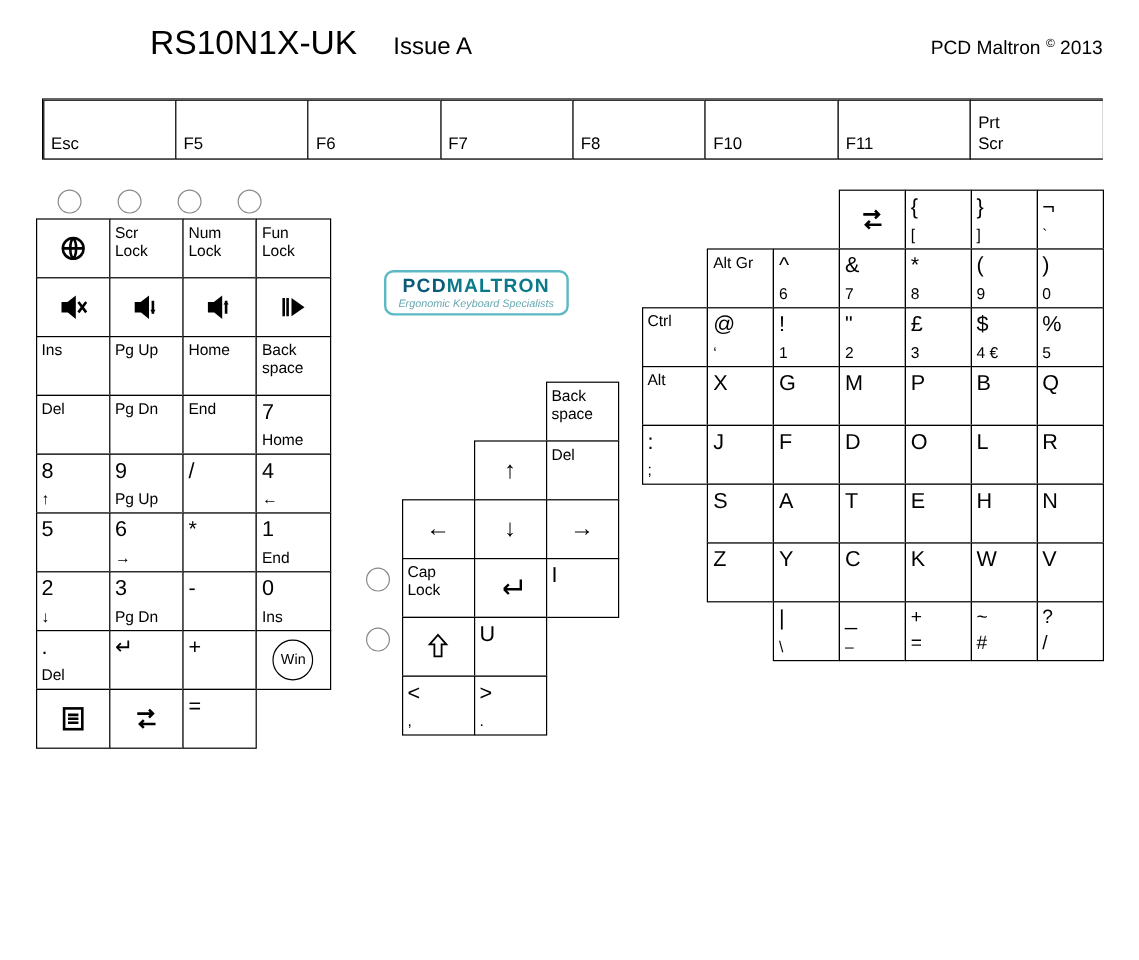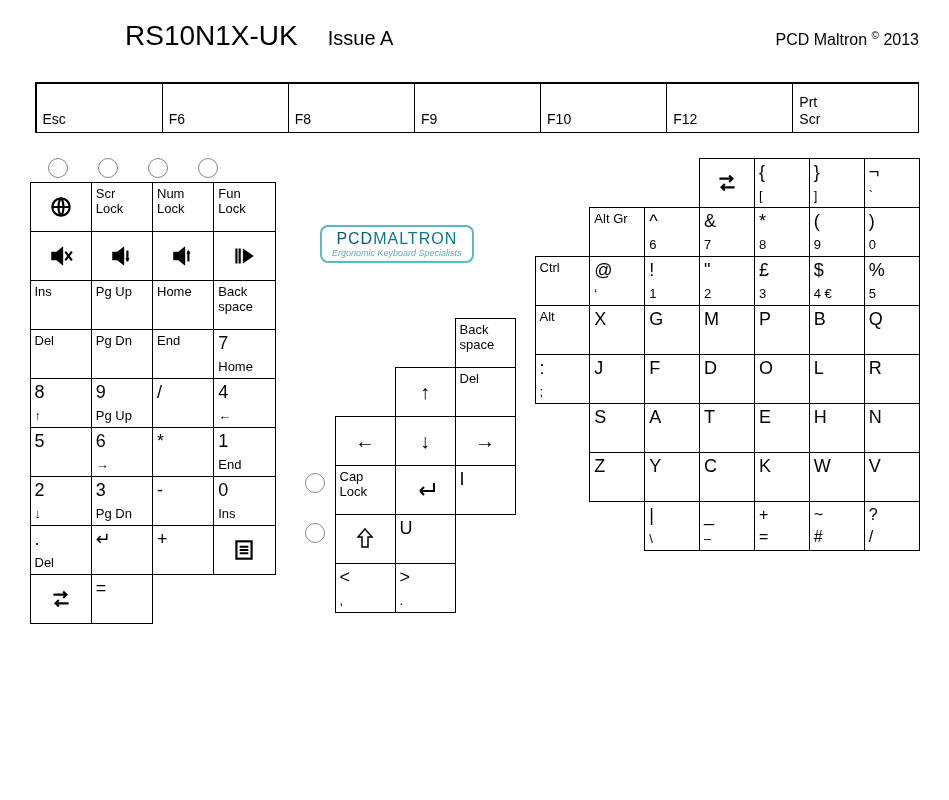--- a/index.html
+++ b/index.html
@@ -72,21 +72,21 @@
   .logo {
     position: absolute;
     left: 320px;
     top: 225px;
     border: 2px solid #5bb8c4;
     border-radius: 8px;
     padding: 3px 10px;
     text-align: center;
     background: #fff;
   }
-  .logo .ln1 { color: #0a7a8a; font-weight: normal; font-size: 16px; letter-spacing:1px;}
+  .logo .ln1 { color: #0a7a8a; font-weight: bold; font-size: 16px; letter-spacing:1px;}
   .logo .ln1 .pcd { color:#0a5a7a;}
   .logo .ln2 { color: #6aa8b0; font-style: italic; font-size: 9px; }
 
   .side-led-col { position:absolute; left:-30px; display:flex; flex-direction:column; gap:30px; top:155px;}
 
   .win-circle {
     width: 34px; height: 34px; border: 1.5px solid #000; border-radius: 50%;
     display:flex; align-items:center; justify-content:center; font-size:12px;
     margin:auto;
   }
@@ -103,33 +103,36 @@
     <sup>©</sup>
     <span>2013</span>
   </div>
 </div>
 
 <div class="frow" id="frow">
     <div class="kcell">
       <div>Esc</div>
     </div>
     <div class="kcell">
+      <div>F5</div>
+    </div>
+    <div class="kcell">
       <div>F6</div>
     </div>
     <div class="kcell">
+      <div>F7</div>
+    </div>
+    <div class="kcell">
       <div>F8</div>
     </div>
     <div class="kcell">
-      <div>F9</div>
-    </div>
-    <div class="kcell">
       <div>F10</div>
     </div>
     <div class="kcell">
-      <div>F12</div>
+      <div>F11</div>
     </div>
     <div class="kcell">
       <div>Prt</div>
       <div>Scr</div>
     </div>
   </div>
 
 <div class="logo">
   <div class="ln1"><span class="pcd">PCD</span><span>MALTRON</span></div>
   <div class="ln2">Ergonomic Keyboard Specialists</div>
@@ -279,20 +282,23 @@
         </div>
         <div class="kcell split">
           <div class="top big">↵</div>
           <div class="bot"></div>
         </div>
         <div class="kcell split">
           <div class="top big">+</div>
           <div class="bot"></div>
         </div>
         <div class="kcell">
+          <div class="win-circle">Win</div>
+        </div>
+        <div class="kcell">
           <div class="icon">
             <svg width="26" height="26" viewBox="0 0 24 24" fill="none" stroke="#000" stroke-width="2">
               <rect x="5" y="4" width="14" height="16"></rect>
               <path d="M8 9h8M8 12h8M8 15h8"></path>
             </svg>
           </div>
         </div>
         <div class="kcell">
           <div class="icon">
             <svg width="26" height="26" viewBox="0 0 24 24" fill="none" stroke="#000" stroke-width="2">

